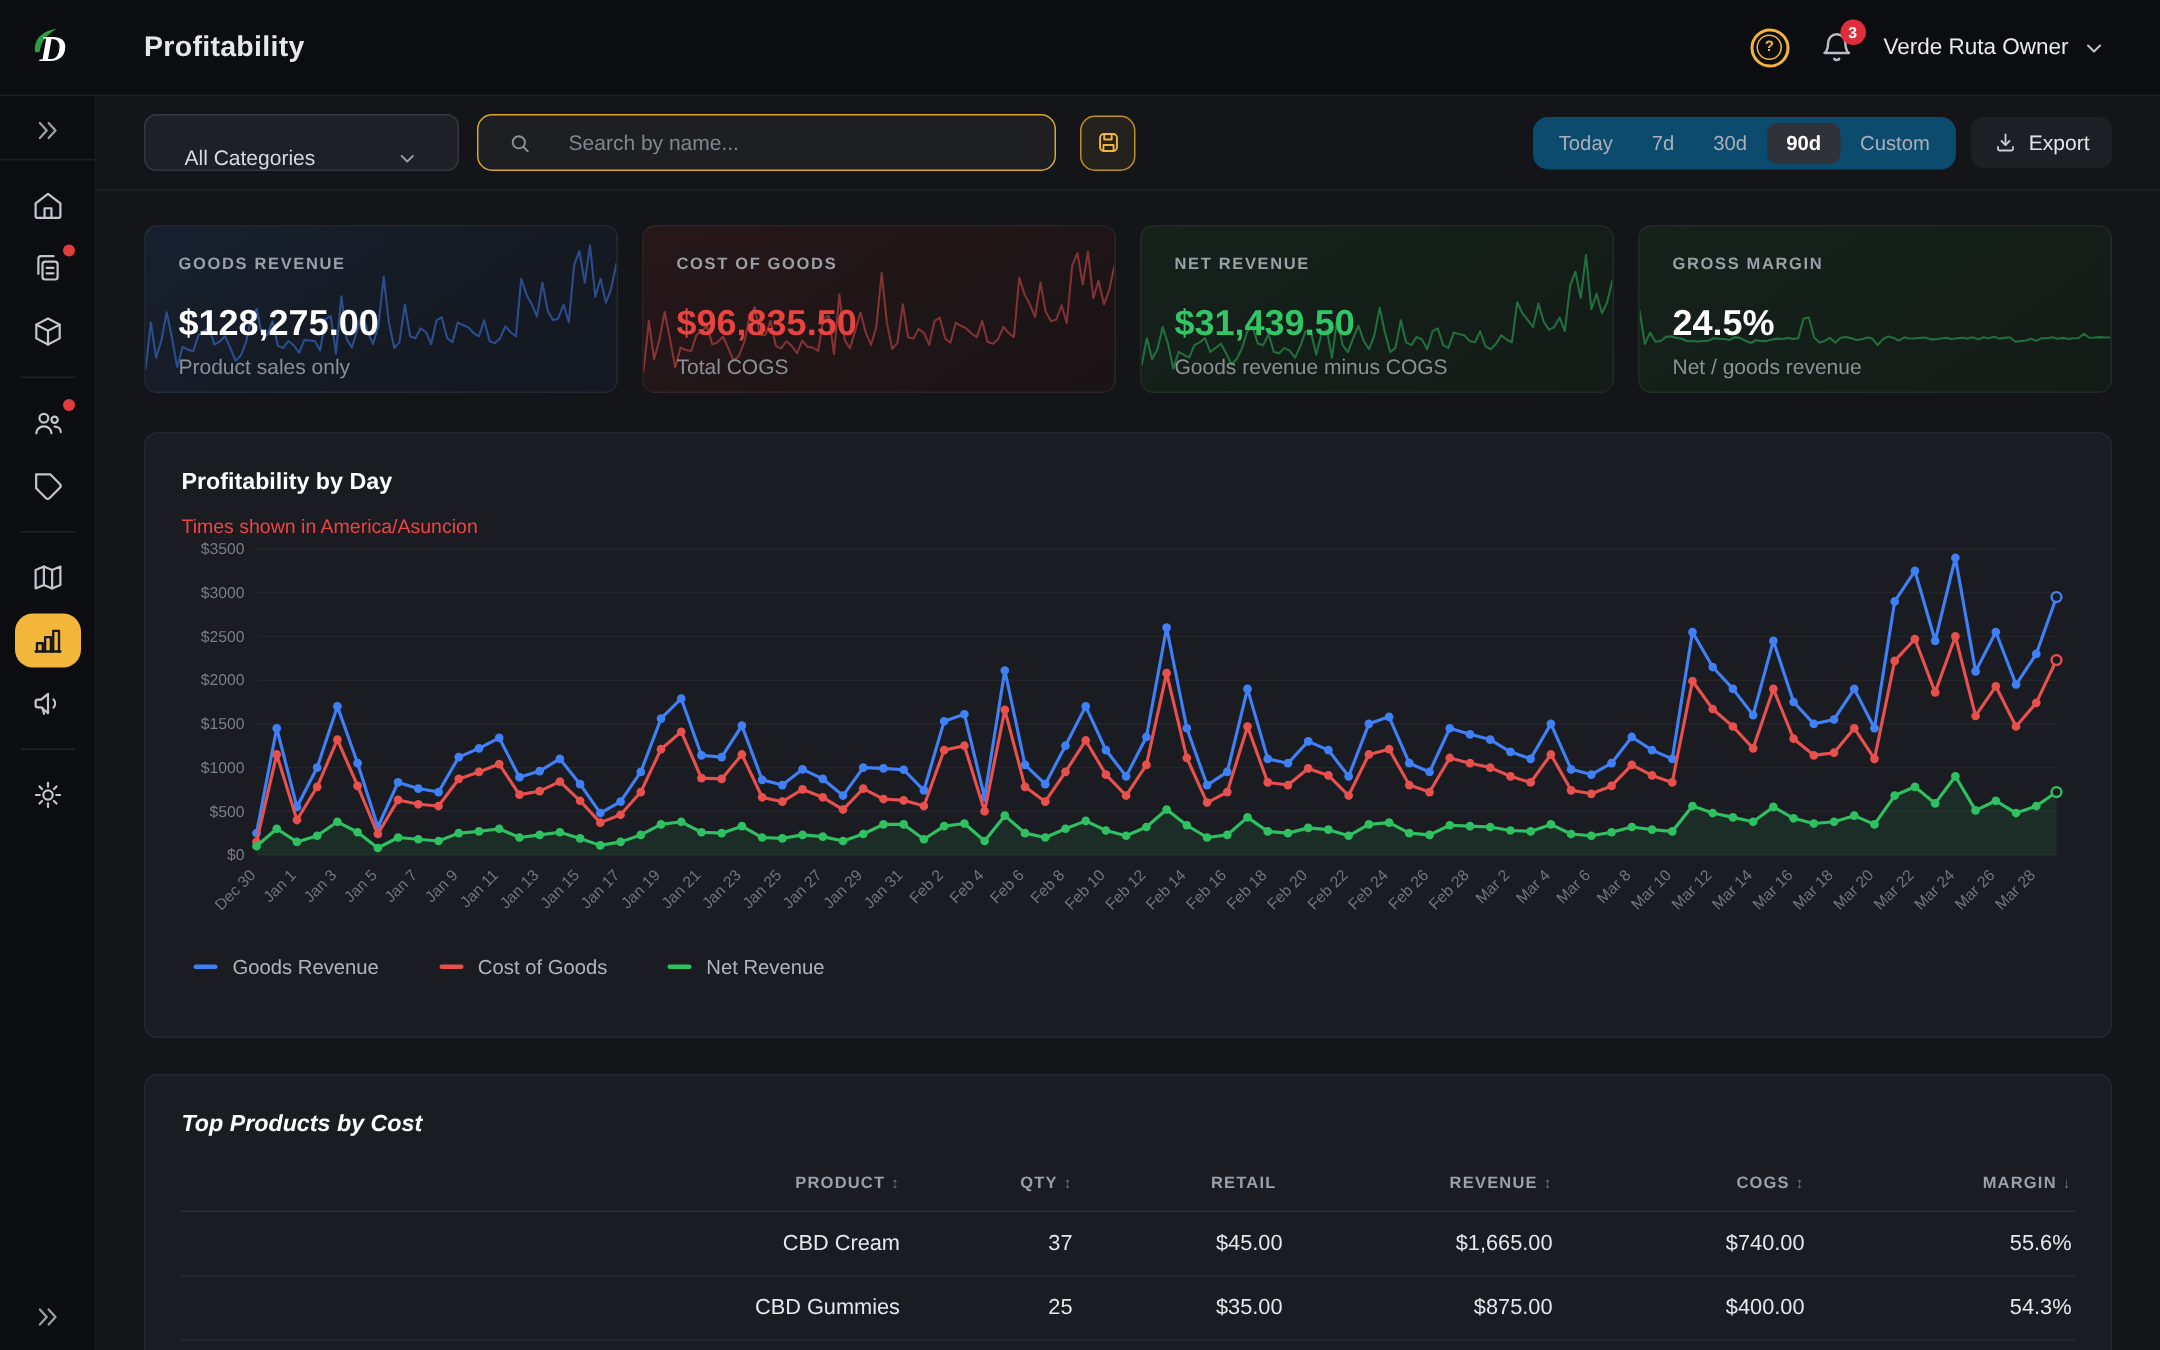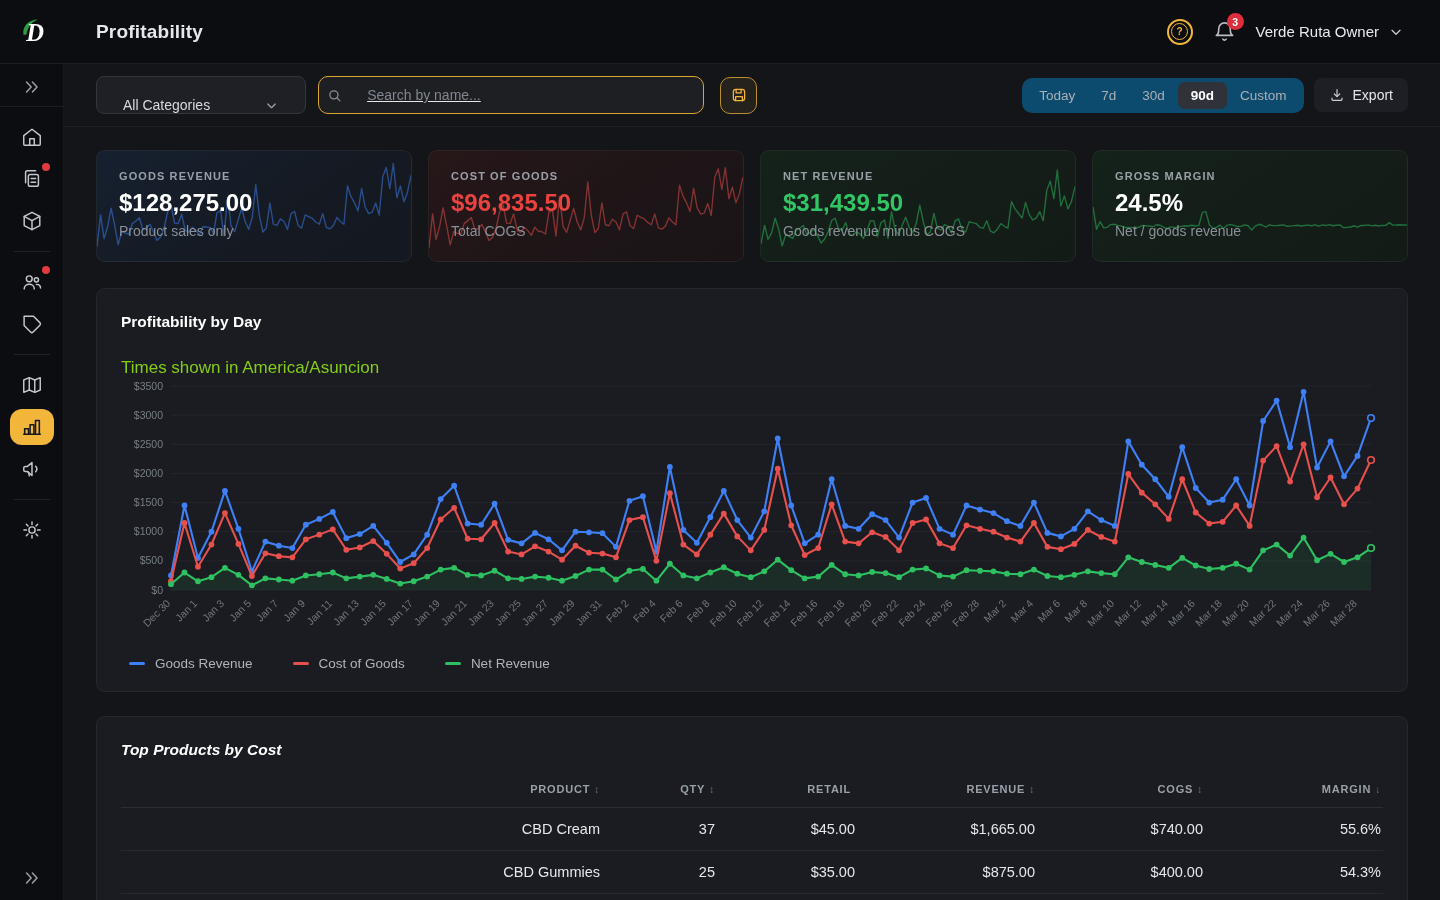--- a/index.html
+++ b/index.html
@@ -35,21 +35,21 @@
   .nav-div { width:36px; height:1px; background:rgba(255,255,255,.09); margin:6px 0; }
   .side-bottom { margin-top:auto; padding:14px 0 12px; color:#9aa0a8; cursor:pointer; }
 
   
   .toolbar { position:absolute; left:64px; top:64px; width:1376px; height:63px;
     border-bottom:1px solid rgba(255,255,255,.05); display:flex; align-items:center; padding:0 32px; }
   .cat-select { width:210px; height:38px; background:#1e2025; border:1px solid #33363c; border-radius:8px;
     display:flex; align-items:flex-end; padding:0 26px; font-size:14px; color:#d6d9de; cursor:pointer; }
   .cat-select .chev { margin-left:auto; color:#9aa0a8; display:flex; }
   .search-box { margin-left:12px; width:386px; height:38px; background:rgba(30,32,37,.9);
-    border:1.6px solid #d9a62f; border-radius:10px; display:flex; align-items:center; padding:0 8px; gap:25px;text-decoration:underline; }
+    border:1.6px solid #d9a62f; border-radius:10px; display:flex; align-items:center; padding:0 20px; gap:25px; }
   .search-box input { background:transparent; border:none; outline:none; color:#c9cdd3; font-size:14px;
     width:100%; font-family:inherit; }
   .search-box input::placeholder { color:#80868f; }
   .save-btn { margin-left:16px; width:37px; height:37px; border-radius:10px; border:1.4px solid #b98e2e;
     background:rgba(242,182,58,.08); color:#f2b63a; display:flex; align-items:center; justify-content:center; cursor:pointer; }
   .toolbar-right { margin-left:auto; display:flex; align-items:center; gap:10px; }
   .range-group { background:#0c4a6e; border-radius:10px; padding:4px; display:flex; align-items:center; }
   .range-btn { padding:6px 13px; font-size:13.5px; color:#aab0b8; cursor:pointer; border-radius:7px; white-space:nowrap; }
   .range-btn.active { background:#2f3239; color:#fff; font-weight:bold; }
   .export-btn { display:flex; align-items:center; gap:8px; background:#1d1f24; border-radius:8px;
@@ -57,28 +57,28 @@
 
   
   .kpi-row { position:absolute; left:96px; top:150px; width:1312px; display:flex; gap:16px; }
   .kpi { position:relative; width:316px; height:112px; border-radius:9px; overflow:hidden;
     border:1px solid rgba(255,255,255,.06); padding:19px 22px; }
   .kpi-blue  { background:linear-gradient(145deg,#16202f 0%,#151a22 60%,#141820 100%); }
   .kpi-red   { background:linear-gradient(145deg,#271719 0%,#1d1517 60%,#1b1416 100%); }
   .kpi-green { background:linear-gradient(145deg,#14221a 0%,#141d18 60%,#131b16 100%); }
   .kpi svg.spark { position:absolute; left:0; top:0; width:100%; height:100%; }
   .kpi-label { position:relative; font-size:11px; font-weight:bold; letter-spacing:1.1px; color:#9aa0a8; }
-  .kpi-value { position:relative; font-size:24px; font-weight:bold; margin-top:7px; color:#fff; }
+  .kpi-value { position:relative; font-size:24px; font-weight:bold; margin-top:20px; color:#fff; }
   .kpi-sub { position:relative; font-size:14px; color:#8a9097; margin-top:6px; }
 
   
   .chart-card { position:absolute; left:96px; top:288px; width:1312px; height:404px; background:#1a1c21;
     border:1px solid rgba(255,255,255,.05); border-radius:9px; padding:24px; }
   .chart-title { font-size:15.5px; font-weight:bold; color:#fff; }
-  .chart-sub { font-size:17px; color:#84cc16; margin-top:27px; }
+  .chart-sub { font-size:13px; color:#ef4444; margin-top:12px; }
   .legend { display:flex; gap:40px; margin-top:6px; margin-left:8px; align-items:center; }
   .legend-item { display:flex; align-items:center; gap:10px; font-size:13.5px; color:#aeb4bb; cursor:pointer; }
   .legend-swatch { width:16px; height:3px; border-radius:2px; display:inline-block; }
 
   
   .table-card { position:absolute; left:96px; top:716px; width:1312px; height:260px; background:#1a1c21;
     border:1px solid rgba(255,255,255,.05); border-radius:9px; padding:24px 24px 0; }
   .table-title { font-size:15.5px; font-weight:bold; color:#fff;font-style:italic; }
   .grid-table { margin-top:14px; }
   .g-row { display:grid; grid-template-columns:minmax(0,1fr) 115px 140px 180px 168px 178px; align-items:center; }

